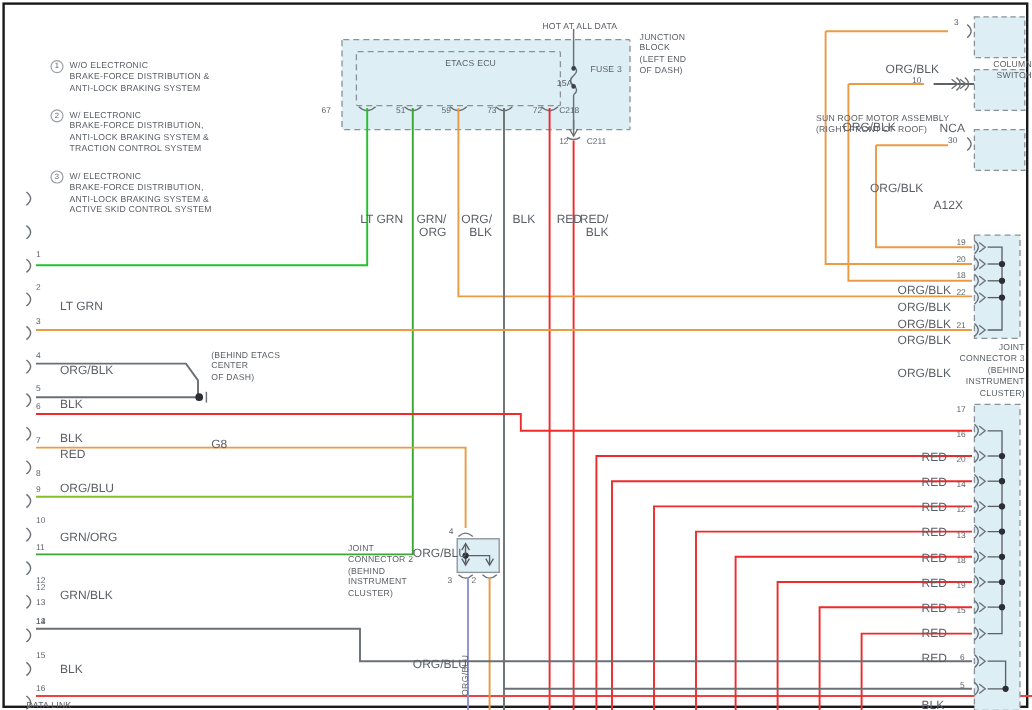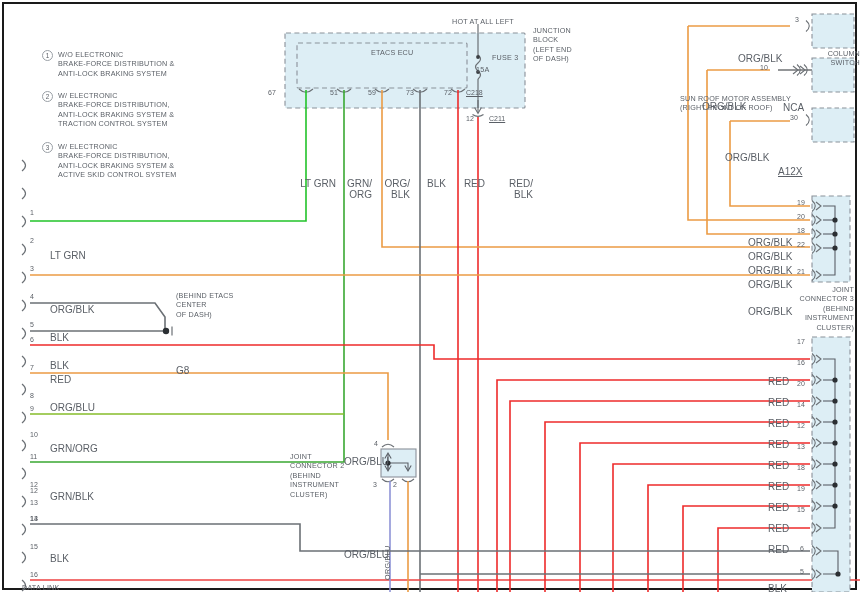--- a/index.html
+++ b/index.html
@@ -9,21 +9,21 @@
   svg.layer{position:absolute;left:0;top:0;width:860px;height:592px;}
   .txt{position:absolute;color:#5a5f66;font-size:7.2px;letter-spacing:.2px;line-height:9.4px;white-space:pre;font-family:"Liberation Sans",sans-serif;}
   .pin{position:absolute;color:#5a5f66;font-size:7px;font-family:"Liberation Sans",sans-serif;white-space:pre;}
   .wlbl{position:absolute;color:#5a5f66;font-size:10px;font-family:"Liberation Sans",sans-serif;white-space:pre;margin-top:38px;}
   .ctr{text-align:right;}
   .rgt{text-align:left;}
   .vert{position:absolute;color:#5a5f66;font-size:7.2px;font-family:"Liberation Sans",sans-serif;white-space:pre;
         writing-mode:vertical-rl;transform:rotate(180deg);letter-spacing:.3px;}
   .cnum{position:absolute;width:9px;height:9px;border:1px solid #9aa0a6;border-radius:50%;
         color:#5a5f66;font-size:6.4px;text-align:center;line-height:9px;font-family:"Liberation Sans",sans-serif;}
-  .ul{text-decoration:underline;}
+  .ul{}
 </style>
 </head>
 <body>
 
 <div id="root">
   <div id="frame"></div>
 
   <svg class="layer" viewBox="0 0 860 592">
     <defs>
       <style>
@@ -263,46 +263,46 @@
 ANTI-LOCK BRAKING SYSTEM &amp;
 TRACTION CONTROL SYSTEM</div>
 
     <div class="cnum" style="left:42px;top:142px">3</div>
     <div class="txt" style="left:58px;top:142px">W/ ELECTRONIC
 BRAKE-FORCE DISTRIBUTION,
 ANTI-LOCK BRAKING SYSTEM &amp;
 ACTIVE SKID CONTROL SYSTEM</div>
   </div>
 
-  <div class="txt" style="left:452px;top:17px">HOT AT ALL LEFT</div>
+  <div class="txt" style="left:452px;top:17px">HOT AT ALL DATA</div>
   <div class="txt" style="left:533px;top:26px">JUNCTION
 BLOCK
 (LEFT END
 OF DASH)</div>
   <div class="txt" style="left:371px;top:48px">ETACS ECU</div>
   <div class="txt" style="left:492px;top:53px">FUSE 3</div>
-  <div class="txt" style="left:476px;top:65px">15A</div>
+  <div class="txt" style="left:464px;top:65px">15A</div>
 
   <div class="pin" style="left:268px;top:89px;width:34px" class2=""><span class="pin" style="position:static">67</span></div>
   <div class="pin" style="left:330px;top:89px">51</div>
   <div class="pin" style="left:368px;top:89px">59</div>
   <div class="pin" style="left:406px;top:89px">73</div>
   <div class="pin" style="left:444px;top:89px">72</div>
   <div class="pin ul" style="left:466px;top:89px">C218</div>
   <div class="pin" style="left:466px;top:115px">12</div>
   <div class="pin ul" style="left:489px;top:115px">C211</div>
 
   <div class="wlbl ctr" style="left:276px;top:140px;width:60px">LT GRN</div>
   <div class="wlbl ctr" style="left:316px;top:140px;width:56px">GRN/
 ORG</div>
   <div class="wlbl ctr" style="left:354px;top:140px;width:56px">ORG/
 BLK</div>
   <div class="wlbl ctr" style="left:394px;top:140px;width:52px">BLK</div>
   <div class="wlbl ctr" style="left:431px;top:140px;width:54px">RED</div>
-  <div class="wlbl ctr" style="left:477px;top:140px;width:56px">RED/
+  <div class="wlbl ctr" style="left:451px;top:140px;width:56px">RED/
 BLK</div>
 
   <div>
     <div class="pin" style="left:30px;top:209px">1</div>
     <div class="wlbl" style="left:50px;top:212px">LT GRN</div>
 
     <div class="pin" style="left:30px;top:237px">2</div>
 
     <div class="pin" style="left:30px;top:265px">3</div>
     <div class="wlbl" style="left:50px;top:266px">ORG/BLK</div>

